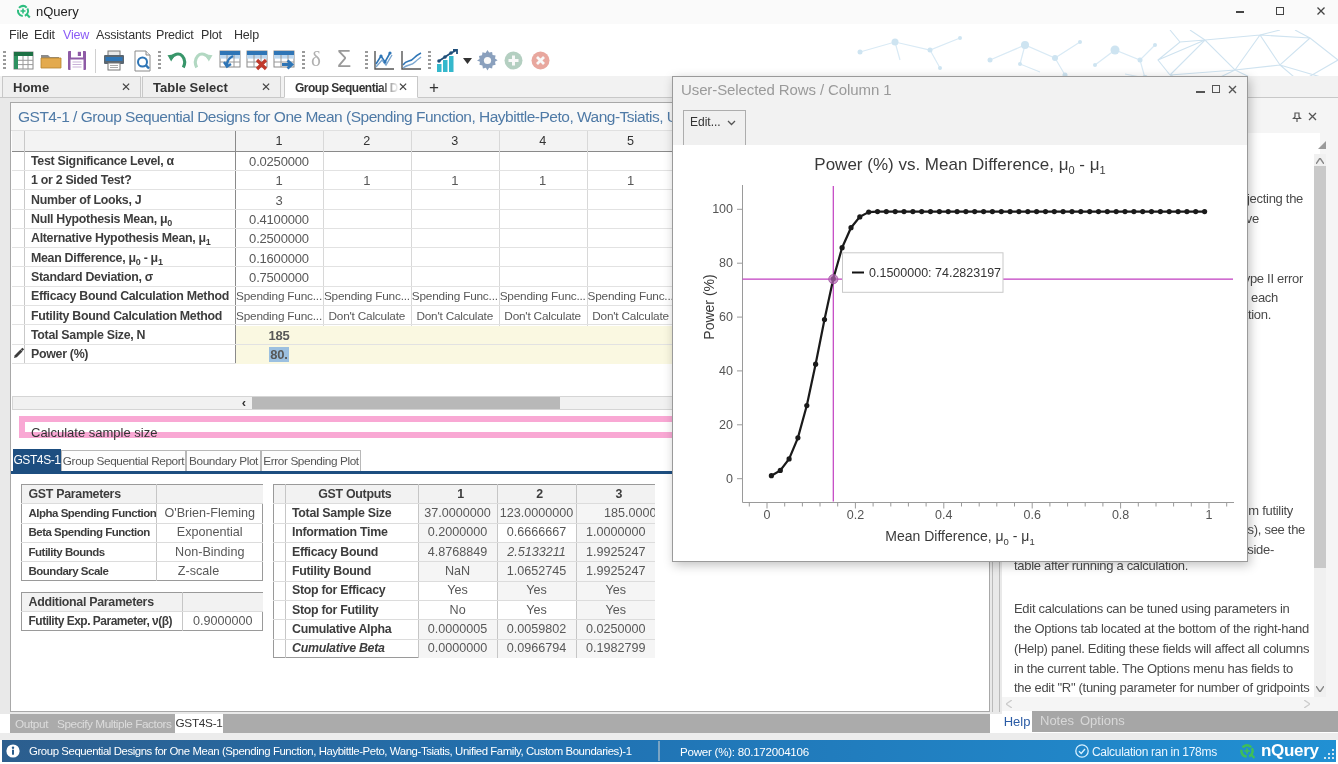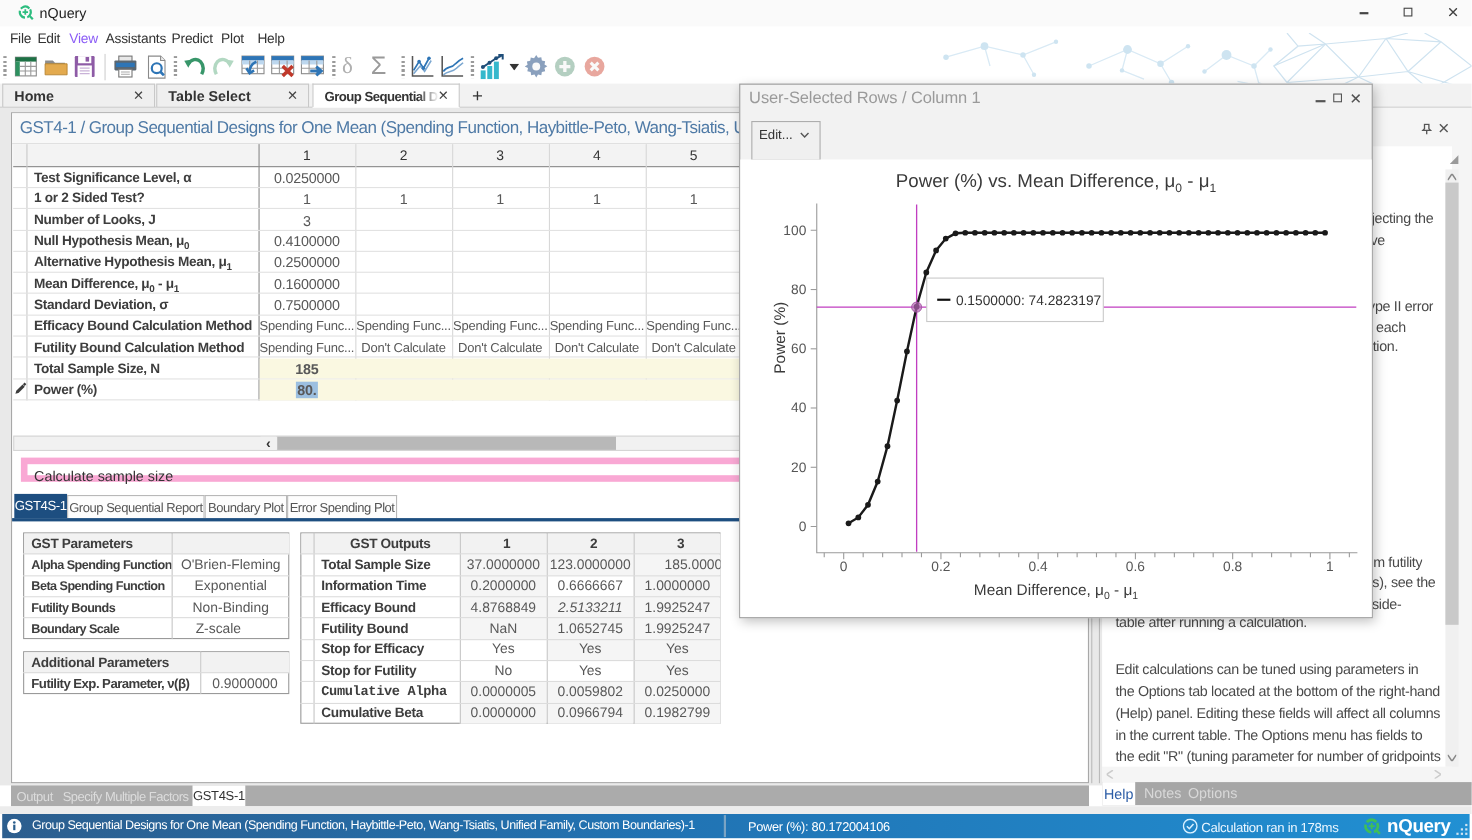--- a/index.html
+++ b/index.html
@@ -333,26 +333,26 @@
 <div class="cell lbl" style="left:285.0px;top:581.2px;width:132.7px;height:19.33px;padding-left:7px;">Stop for Efficacy</div>
 <div class="cell val" style="left:418.2px;top:581.2px;width:78.8px;height:19.33px;">Yes</div>
 <div class="cell val" style="left:497.5px;top:581.2px;width:78.1px;height:19.33px;background:#f5f5f5;">Yes</div>
 <div class="cell val" style="left:576.1px;top:581.2px;width:79.4px;height:19.33px;background:#f5f5f5;">Yes</div>
 <div class="cell " style="left:273.5px;top:600.5px;width:11.0px;height:19.33px;"></div>
 <div class="cell lbl" style="left:285.0px;top:600.5px;width:132.7px;height:19.33px;padding-left:7px;">Stop for Futility</div>
 <div class="cell val" style="left:418.2px;top:600.5px;width:78.8px;height:19.33px;">No</div>
 <div class="cell val" style="left:497.5px;top:600.5px;width:78.1px;height:19.33px;">Yes</div>
 <div class="cell val" style="left:576.1px;top:600.5px;width:79.4px;height:19.33px;background:#f5f5f5;">Yes</div>
 <div class="cell " style="left:273.5px;top:619.8px;width:11.0px;height:19.33px;"></div>
-<div class="cell lbl" style="left:285.0px;top:619.8px;width:132.7px;height:19.33px;padding-left:7px;font-family:Liberation Mono, monospace;">Cumulative Alpha</div>
+<div class="cell lbl" style="left:285.0px;top:619.8px;width:132.7px;height:19.33px;padding-left:7px;">Cumulative Alpha</div>
 <div class="cell val" style="left:418.2px;top:619.8px;width:78.8px;height:19.33px;background:#f5f5f5;">0.0000005</div>
 <div class="cell val" style="left:497.5px;top:619.8px;width:78.1px;height:19.33px;background:#f5f5f5;">0.0059802</div>
 <div class="cell val" style="left:576.1px;top:619.8px;width:79.4px;height:19.33px;background:#f5f5f5;">0.0250000</div>
 <div class="cell " style="left:273.5px;top:639.1px;width:11.0px;height:19.33px;"></div>
-<div class="cell lbl" style="left:285.0px;top:639.1px;width:132.7px;height:19.33px;padding-left:7px;">Cumulative Beta</div>
+<div class="cell lbl" style="left:285.0px;top:639.1px;width:132.7px;height:19.33px;padding-left:7px;font-style:italic;">Cumulative Beta</div>
 <div class="cell val" style="left:418.2px;top:639.1px;width:78.8px;height:19.33px;background:#f5f5f5;">0.0000000</div>
 <div class="cell val" style="left:497.5px;top:639.1px;width:78.1px;height:19.33px;background:#f5f5f5;">0.0966794</div>
 <div class="cell val" style="left:576.1px;top:639.1px;width:79.4px;height:19.33px;background:#f5f5f5;">0.1982799</div>
 <div class="a" style="left:284.5px;top:484px;width:1px;height:174px;background:#c6c6c6"></div>
 <div class="a" style="left:417.7px;top:484px;width:1px;height:174px;background:#c6c6c6"></div>
 <div class="a" style="left:497.0px;top:484px;width:1px;height:174px;background:#c6c6c6"></div>
 <div class="a" style="left:575.6px;top:484px;width:1px;height:174px;background:#c6c6c6"></div>
 <div class="a" style="left:273px;top:503.3px;width:382px;height:1px;background:#dcdcdc"></div>
 <div class="a" style="left:273px;top:522.7px;width:382px;height:1px;background:#dcdcdc"></div>
 <div class="a" style="left:273px;top:542.0px;width:382px;height:1px;background:#dcdcdc"></div>

